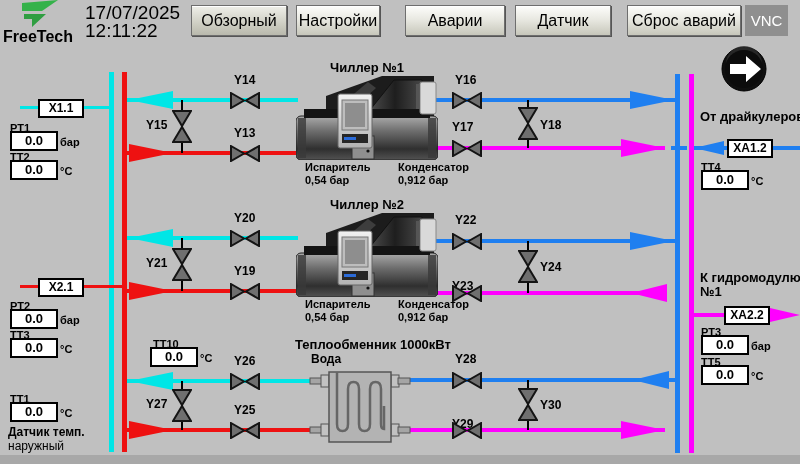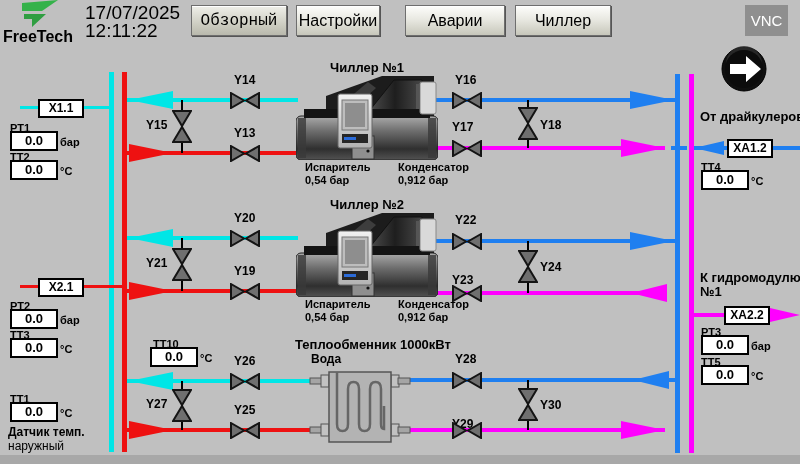--- a/index.html
+++ b/index.html
@@ -27,21 +27,21 @@
   .stem { position:absolute; width:2px; background:#000; }
   .valve-h, .valve-v { position:absolute; }
   .valve-h polygon, .valve-v polygon { fill:#6f6f6f; stroke:#141414; stroke-width:2; }
   .navbtn {
     position:absolute; top:5px; height:31px;
     background:linear-gradient(#fdfdfb, #e9e9e2 45%, #c7c7bb);
     border:1px solid #6e6e6e; box-shadow:inset 0 1px 0 #ffffff, 1px 1px 0 #555;
     font-size:16px; color:#000; display:flex; align-items:center; justify-content:center;
     box-sizing:border-box; cursor:default;
   }
-  .navbtn.active { background:linear-gradient(#efefe9, #c9c9bd 70%, #b9b9ad);font-family:Liberation Mono, monospace; }
+  .navbtn.active { background:linear-gradient(#efefe9, #c9c9bd 70%, #b9b9ad); }
   .vncbtn {
     position:absolute; top:5px; height:31px; background:#8f8f8f; color:#fff;
     font-size:15px; display:flex; align-items:center; justify-content:center; box-sizing:border-box;
   }
   .hdrtime { position:absolute; font-size:19px; line-height:18px; }
   .brand { position:absolute; font-size:16px; font-weight:bold; letter-spacing:0px; }
   .botstrip { position:absolute; left:0; top:455px; width:800px; height:9px; background:#a8a8a8; }
 </style>
 </head>
 <body>
@@ -72,21 +72,22 @@
     <polygon points="8,3 44,0 28,11 8,11" fill="#35b24a"></polygon>
     <polygon points="10,14 32,14 18,27 18,19 10,19" fill="#2f9e41"></polygon>
   </svg>
   <div class="brand" style="left:3px;top:28px">FreeTech</div>
   <div class="hdrtime" style="left:85px;top:4px">17/07/2025</div>
   <div class="hdrtime" style="left:85px;top:22px">12:11:22</div>
 
   <div class="navbtn active" style="left:191px;width:96px">Обзорный</div>
   <div class="navbtn" style="left:296px;width:84px">Настройки</div>
   <div class="navbtn" style="left:405px;width:100px">Аварии</div>
-  <div class="navbtn" style="left:515px;width:96px">Чиллер</div>
+  <div class="navbtn" style="left:515px;width:96px">Датчик</div>
+  <div class="navbtn" style="left:627px;width:114px">Сброс аварий</div>
   <div class="vncbtn" style="left:745px;width:43px">VNC</div>
 
   <svg class="abs" style="left:720px;top:45px" width="48" height="48" viewBox="0 0 48 48">
     <circle cx="24" cy="24" r="22" fill="#101010" stroke="#000" stroke-width="1"></circle>
     <circle cx="24" cy="19" r="18" fill="#3a3a3a" opacity="0.55"></circle>
     <circle cx="24" cy="24" r="19" fill="#0c0c0c"></circle>
     <polygon points="10,19 26,19 26,11 41,24 26,37 26,29 10,29" fill="#fff"></polygon>
   </svg>
 
   <div class="vline" style="left:109px;top:72px;height:380px;background:#00e6e6"></div>
@@ -211,21 +212,21 @@
   <div class="lbl" style="left:146px;top:257px">Y21</div>
   <svg class="valve-v" style="left:172px;top:248px" width="20" height="33" viewBox="0 0 20 33">
       <polygon points="1,1 19,1 10,16"></polygon>
       <polygon points="1,32 19,32 10,17"></polygon>
     </svg>
   <div class="lbl" style="left:455px;top:214px">Y22</div>
   <svg class="valve-h" style="left:452px;top:233px" width="30" height="17" viewBox="0 0 30 17">
       <polygon points="1,1 14,8.5 1,16"></polygon>
       <polygon points="29,1 16,8.5 29,16"></polygon>
     </svg>
-  <div class="lbl" style="left:452px;top:274px">Y23</div>
+  <div class="lbl" style="left:452px;top:280px">Y23</div>
   <svg class="valve-h" style="left:452px;top:285px" width="30" height="17" viewBox="0 0 30 17">
       <polygon points="1,1 14,8.5 1,16"></polygon>
       <polygon points="29,1 16,8.5 29,16"></polygon>
     </svg>
   <div class="stem" style="left:527px;top:241px;height:52px"></div>
   <div class="lbl" style="left:540px;top:261px">Y24</div>
   <svg class="valve-v" style="left:518px;top:250px" width="20" height="33" viewBox="0 0 20 33">
       <polygon points="1,1 19,1 10,16"></polygon>
       <polygon points="1,32 19,32 10,17"></polygon>
     </svg>

